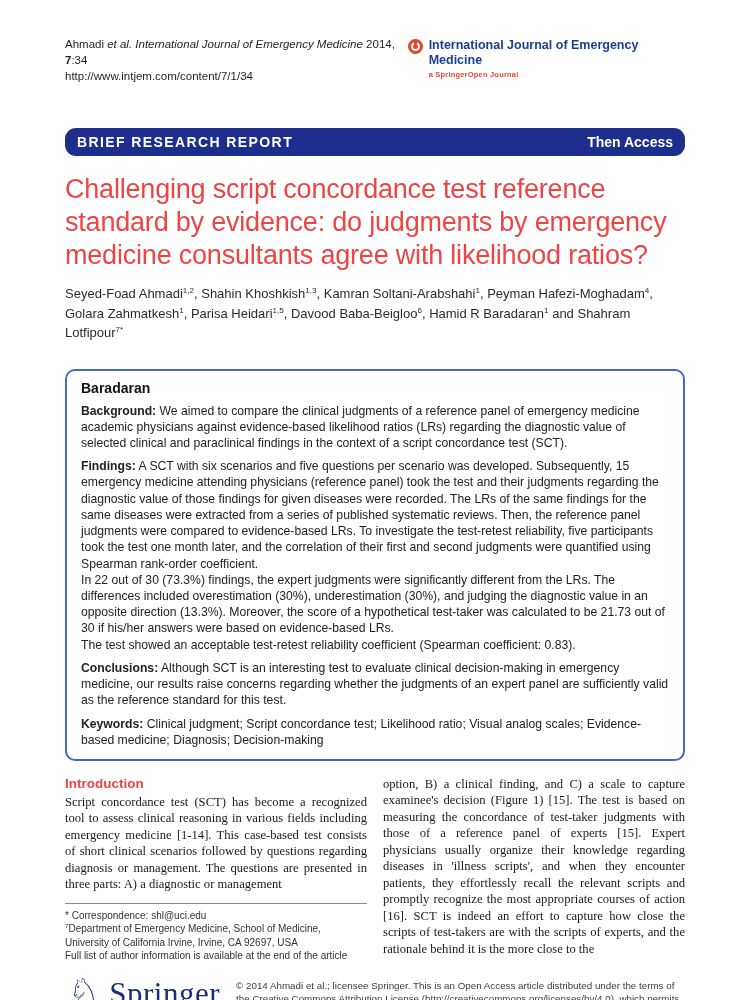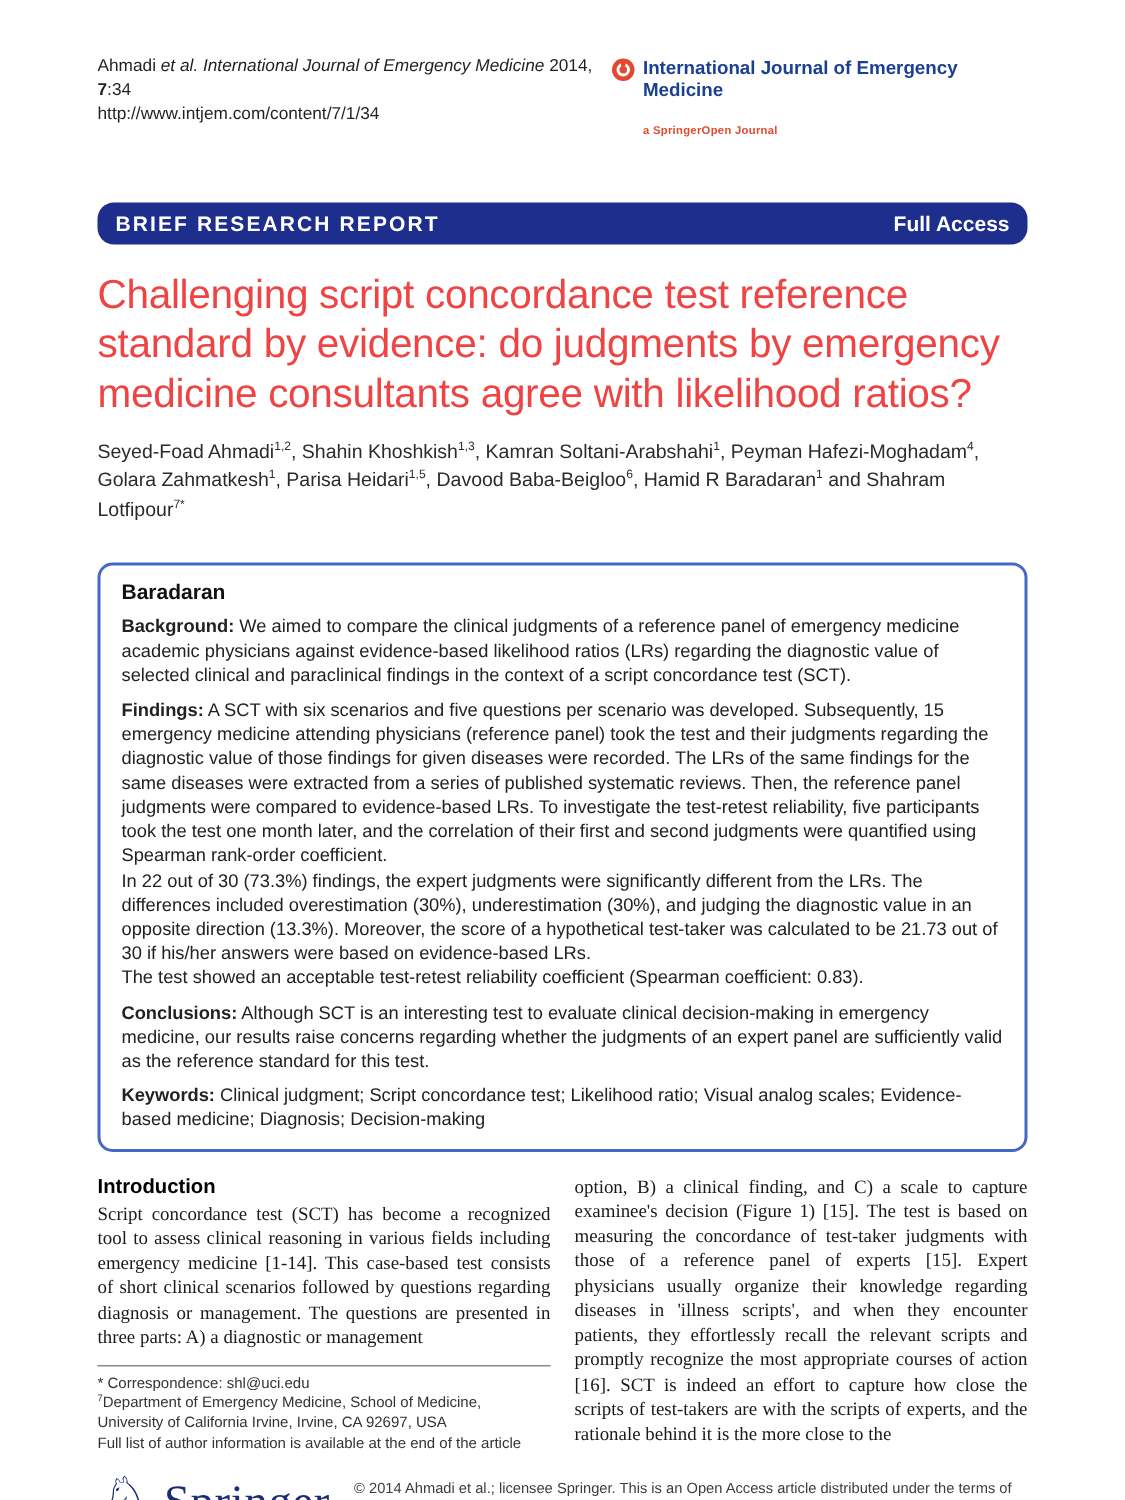--- a/index.html
+++ b/index.html
@@ -13,21 +13,21 @@
   
   .header { display: flex; justify-content: space-between; align-items: flex-start; }
   .citation { font-size: 11.5px; line-height: 1.4; color: #231f20; }
   .citation .it { font-style: italic; }
   .citation .vol { font-weight: bold; }
   .journal-logo { display: flex; align-items: flex-start; gap: 6px; padding-top: 2px; }
   .open-icon { width: 15px; height: 15px; border-radius: 50%; background: #e2492f; position: relative; flex: 0 0 auto; margin-top: 1px; }
   .open-icon::after { content: ""; position: absolute; inset: 3px; border: 2.5px solid #fff; border-radius: 50%; }
   .open-icon::before { content: ""; position: absolute; left: 6px; top: 1px; width: 3px; height: 4px; background: #e2492f; z-index: 2; }
   .journal-name { font-weight: 700; font-size: 12.5px; color: #1b3f94; line-height: 1.2; }
-  .journal-sub { font-weight: 700; font-size: 7.5px; color: #e2492f; margin-top: 14px; letter-spacing: 0.2px; }
+  .journal-sub { font-weight: 700; font-size: 7.5px; color: #e2492f; margin-top: 2px; letter-spacing: 0.2px; }
 
   
   .banner {
     margin-top: 44px; background: #1e2e8c; color: #ffffff; height: 28px;
     display: flex; justify-content: space-between; align-items: center;
     padding: 0 12px; border-radius: 11px; font-weight: 700; font-size: 14px;
   }
   .banner-left { letter-spacing: 1.4px; }
 
   
@@ -38,21 +38,21 @@
   
   .abstract-box { margin-top: 26px; border: 2px solid #4467c8; border-radius: 10px; padding: 9px 14px 11px 14px; }
   .abstract-box h2 { margin: 0 0 4px 0; font-size: 14px; color: #111; }
   .abstract-box p { margin: 7px 0 0 0; font-size: 12.2px; line-height: 1.33; color: #222; }
   .block-line { display: block; }
 
   
   .columns { display: flex; gap: 16px; margin-top: 15px; min-height: 186px; }
   .col { flex: 1 1 0; min-width: 0; }
   .col-left { display: flex; flex-direction: column; }
-  .col h3 { margin: 0 0 3px 0; font-size: 13.5px; color: #000000; }
+  .col h3 { margin: 0 0 3px 0; font-size: 13.5px; color: #ef4444; }
   .body-text { margin: 0; font-family: "Liberation Serif", serif; font-size: 12.6px; line-height: 1.31; color: #1a1a1a; text-align: justify; }
   .footnote { margin-top: auto; border-top: 1px solid #8a8a8a; padding-top: 5px; font-size: 10px; line-height: 1.32; color: #333; }
   .footnote div { margin: 0; }
 
   
   .footer { display: flex; align-items: flex-start; gap: 16px; margin-top: 12px; }
   .springer { display: flex; align-items: center; gap: 8px; flex: 0 0 auto; padding-left: 2px; }
   .horse { font-family: "DejaVu Sans", sans-serif; font-size: 36px; line-height: 1; color: #1b2d73; border-bottom: 4px solid #e8491f; padding: 0 1px 1px 1px; }
   .springer-word { font-family: "Liberation Serif", serif; font-size: 31px; color: #1b2d73; letter-spacing: 0.5px; }
   .license { flex: 1 1 auto; font-size: 9.8px; line-height: 1.33; color: #3c3c3c; padding-top: 5px; }
@@ -71,21 +71,21 @@
       <span class="open-icon"></span>
       <div>
         <div class="journal-name">International Journal of Emergency Medicine</div>
         <div class="journal-sub">a SpringerOpen Journal</div>
       </div>
     </div>
   </div>
 
   <div class="banner">
     <span class="banner-left">BRIEF RESEARCH REPORT</span>
-    <span class="banner-right">Full Access</span>
+    <span class="banner-right">Then Access</span>
   </div>
 
   <h1 class="article-title">Challenging script concordance test reference standard by evidence: do judgments by emergency medicine consultants agree with likelihood ratios?</h1>
 
   <p class="authors"><span class="author"><span>Seyed-Foad Ahmadi</span><sup>1,2</sup><span>, </span></span><span class="author"><span>Shahin Khoshkish</span><sup>1,3</sup><span>, </span></span><span class="author"><span>Kamran Soltani-Arabshahi</span><sup>1</sup><span>, </span></span><span class="author"><span>Peyman Hafezi-Moghadam</span><sup>4</sup><span>, </span></span><span class="author"><span>Golara Zahmatkesh</span><sup>1</sup><span>, </span></span><span class="author"><span>Parisa Heidari</span><sup>1,5</sup><span>, </span></span><span class="author"><span>Davood Baba-Beigloo</span><sup>6</sup><span>, </span></span><span class="author"><span>Hamid R Baradaran</span><sup>1</sup><span> and </span></span><span class="author"><span>Shahram Lotfipour</span><sup>7*</sup></span></p>
 
   <div class="abstract-box">
     <h2>Baradaran</h2>
     <p><b>Background:</b><span> We aimed to compare the clinical judgments of a reference panel of emergency medicine academic physicians against evidence-based likelihood ratios (LRs) regarding the diagnostic value of selected clinical and paraclinical findings in the context of a script concordance test (SCT).</span></p>
     <p>

